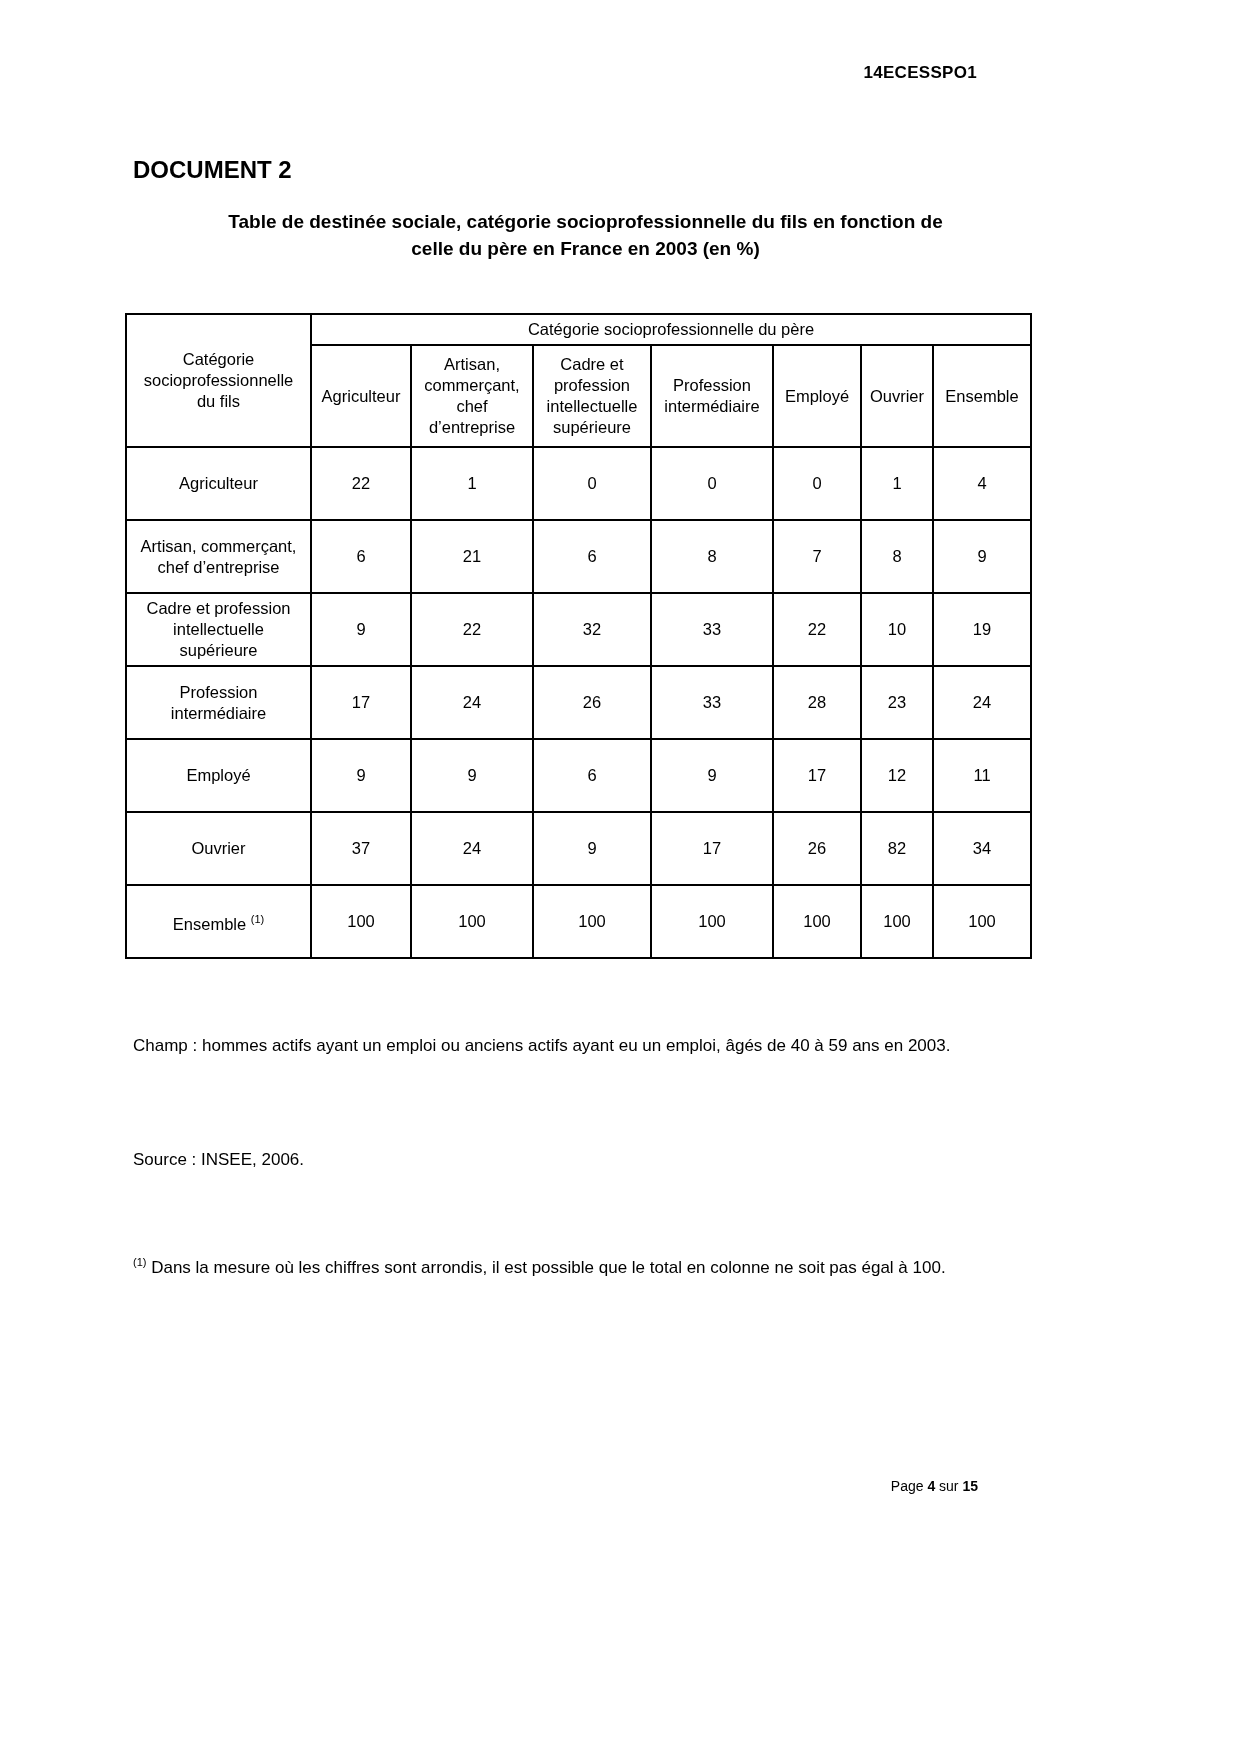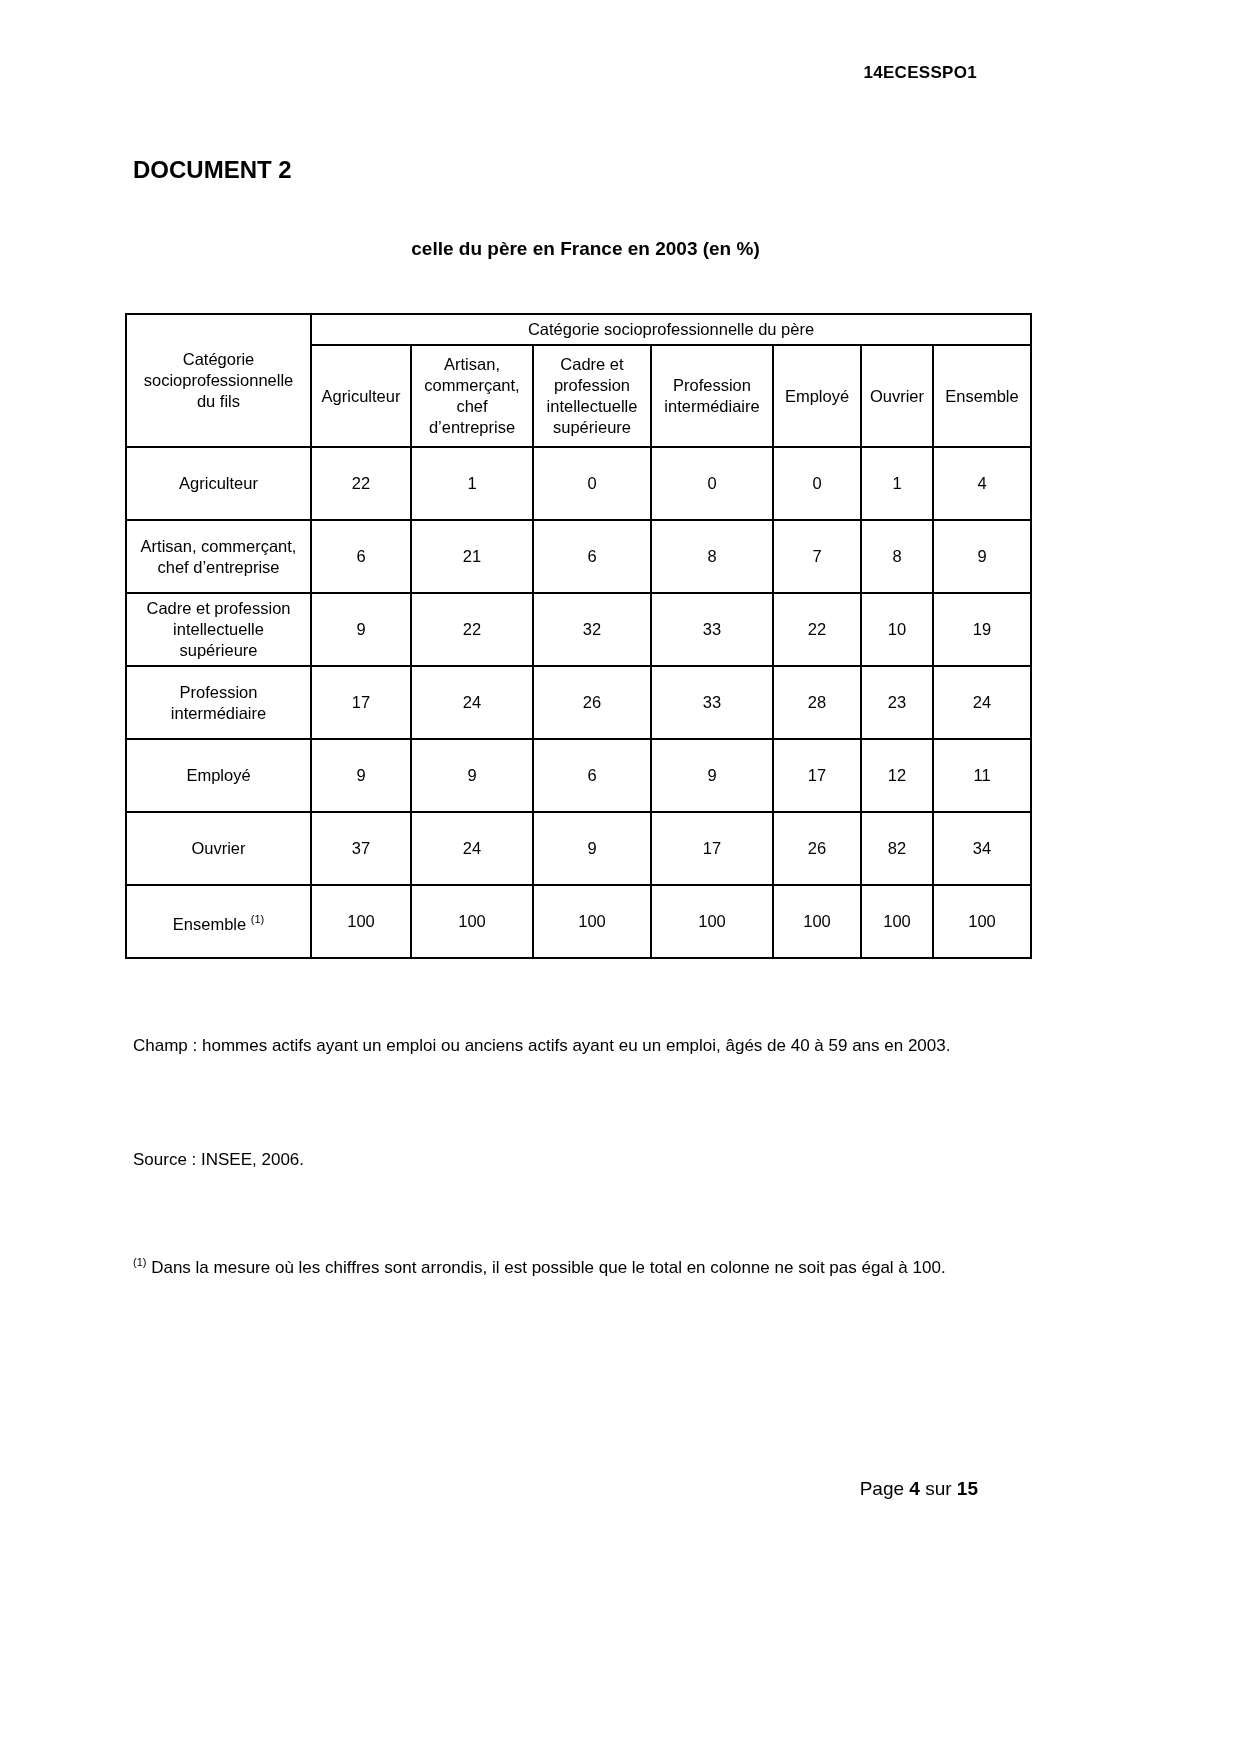--- a/index.html
+++ b/index.html
@@ -80,32 +80,32 @@
     left: 133px;
     width: 862px;
     font-size: 17px;
     line-height: 28px;
   }
   .footnote sup { font-size: 11px; }
 
   .page-footer {
     top: 1478px;
     right: 262px;
-    font-size: 19px;
+    font-size: 14px;
   }
   .page-footer b { font-weight: bold; }
 </style>
 </head>
 <body>
 
 <div class="abs doc-code">14ECESSPO1</div>
 
 <div class="abs doc-label">DOCUMENT 2</div>
 
-<h1 class="abs doc-title"><br><span>celle du père en France en 2003 (en %)</span></h1>
+<h1 class="abs doc-title"><span>Table de destinée sociale, catégorie socioprofessionnelle du fils en fonction de</span><br><span>celle du père en France en 2003 (en %)</span></h1>
 
 <table class="abs mobility">
   <colgroup>
     <col style="width:185px">
     <col style="width:100px">
     <col style="width:122px">
     <col style="width:118px">
     <col style="width:122px">
     <col style="width:88px">
     <col style="width:72px">

